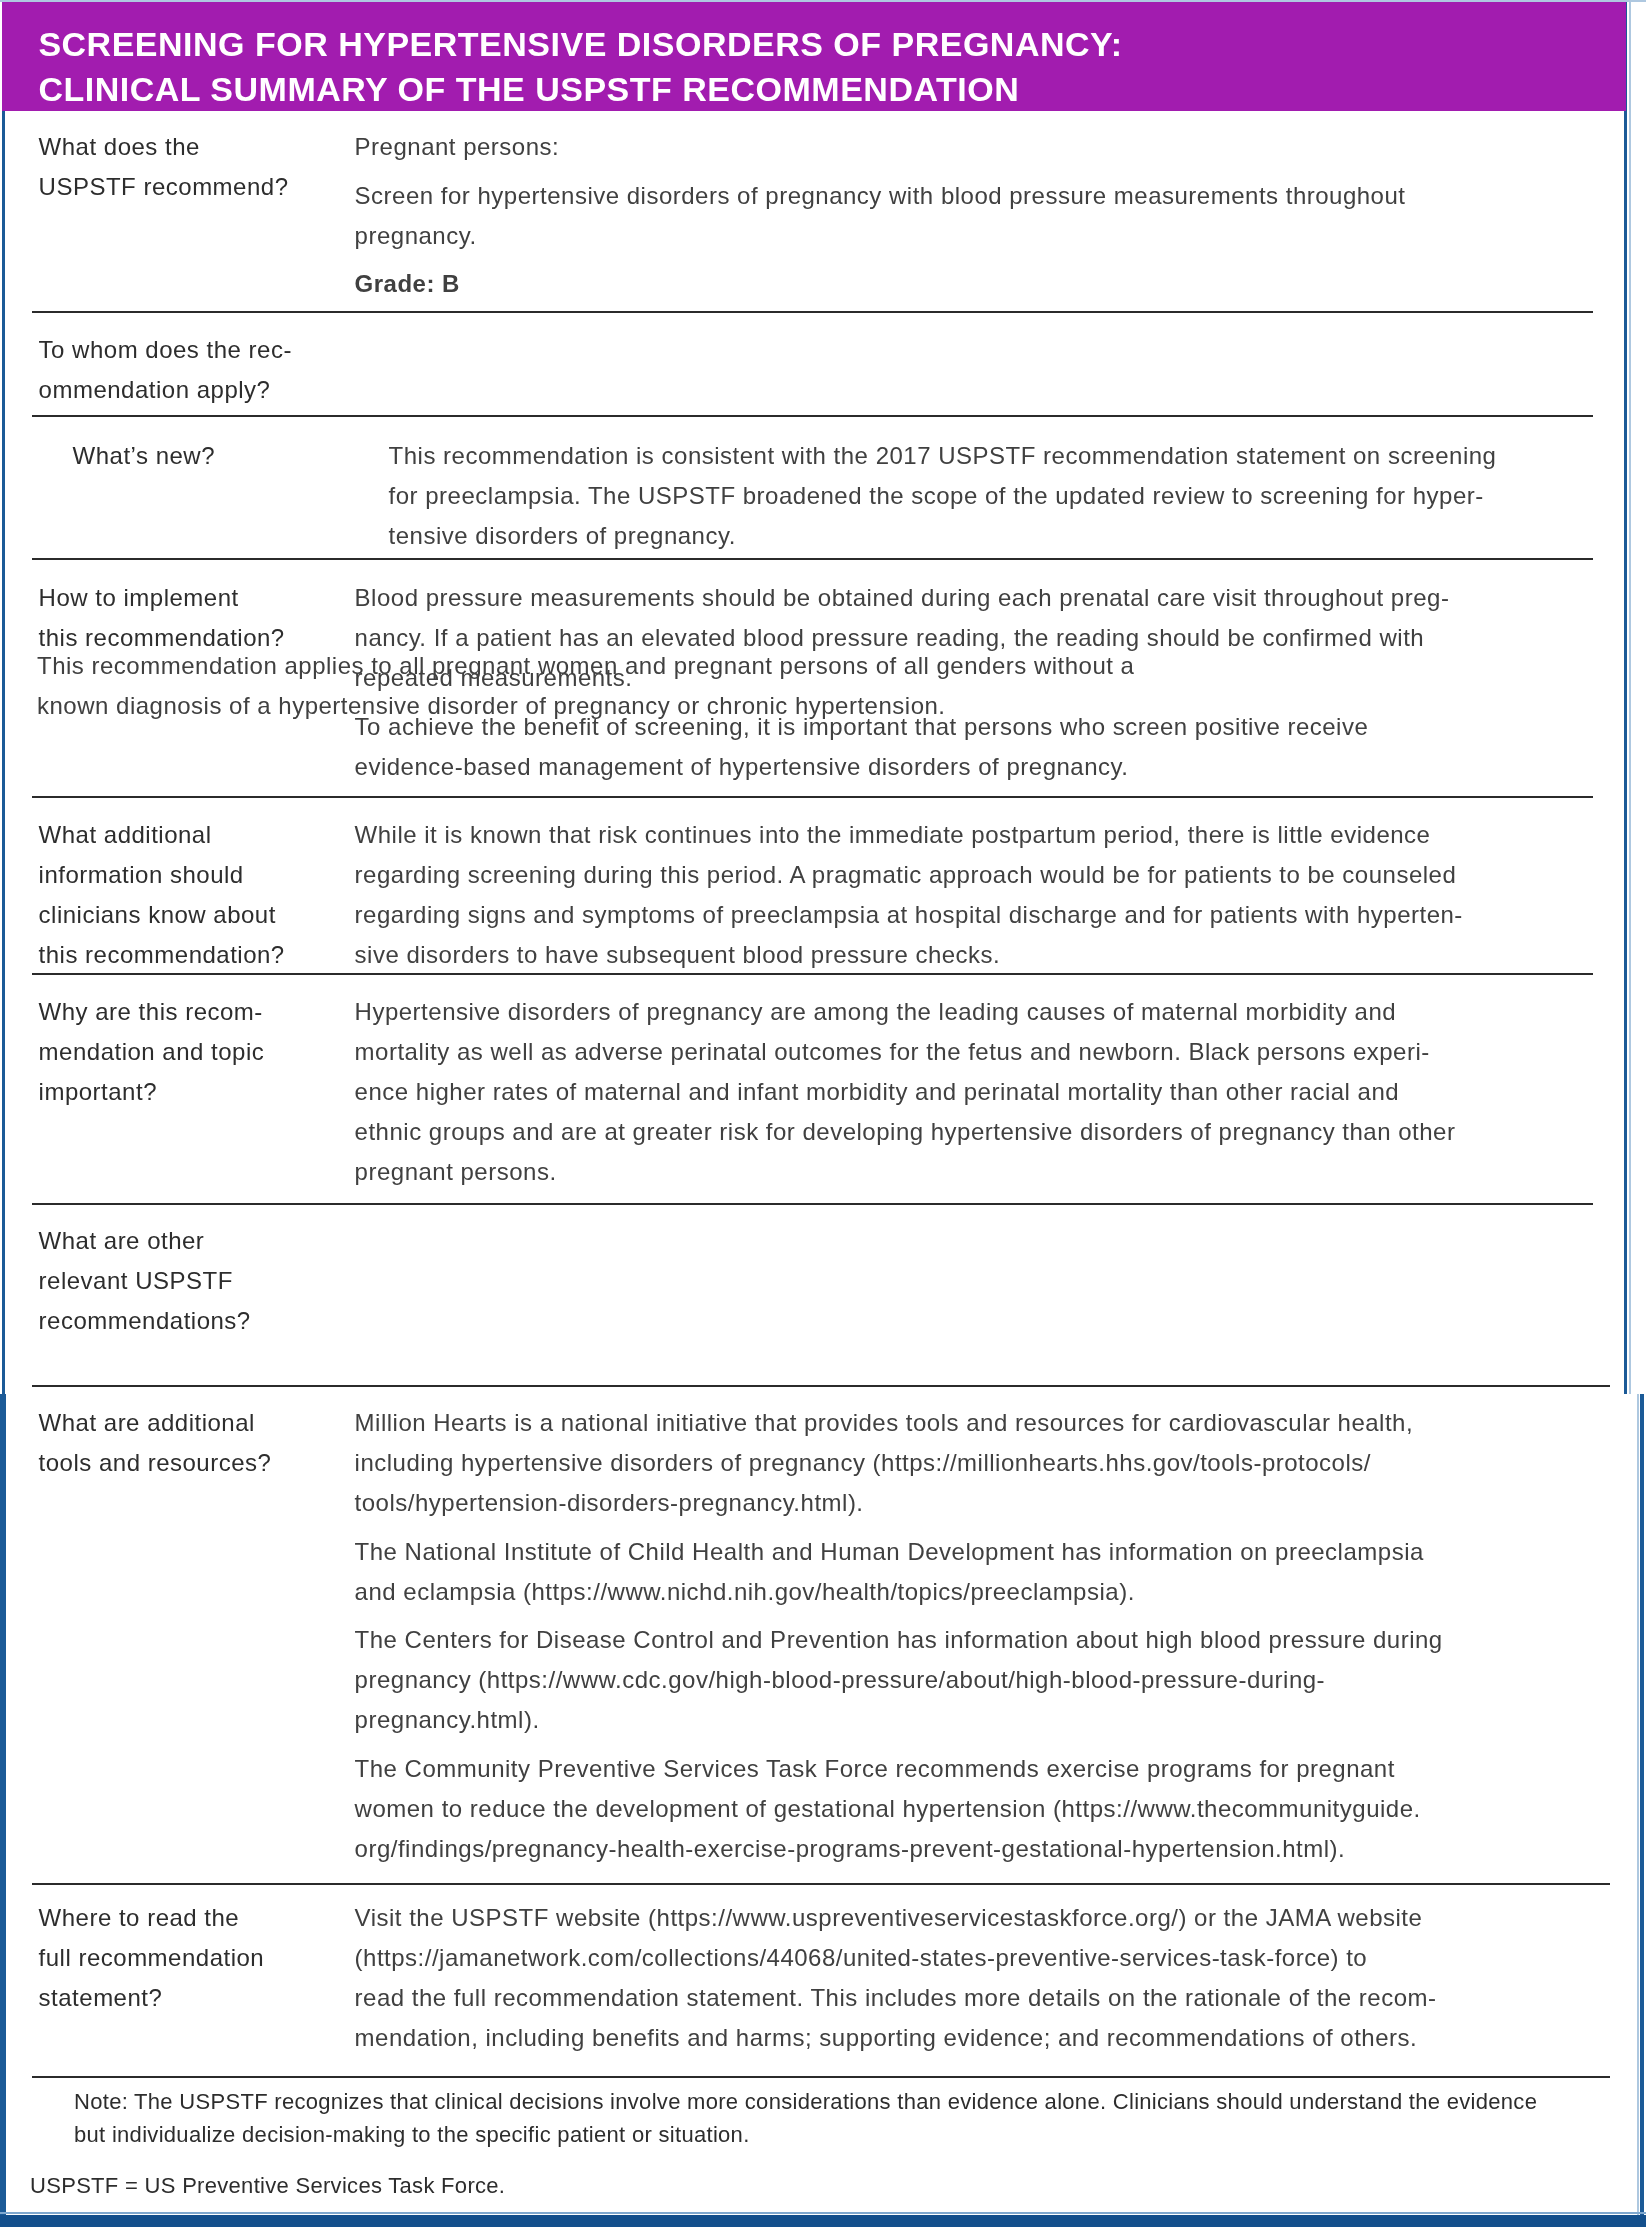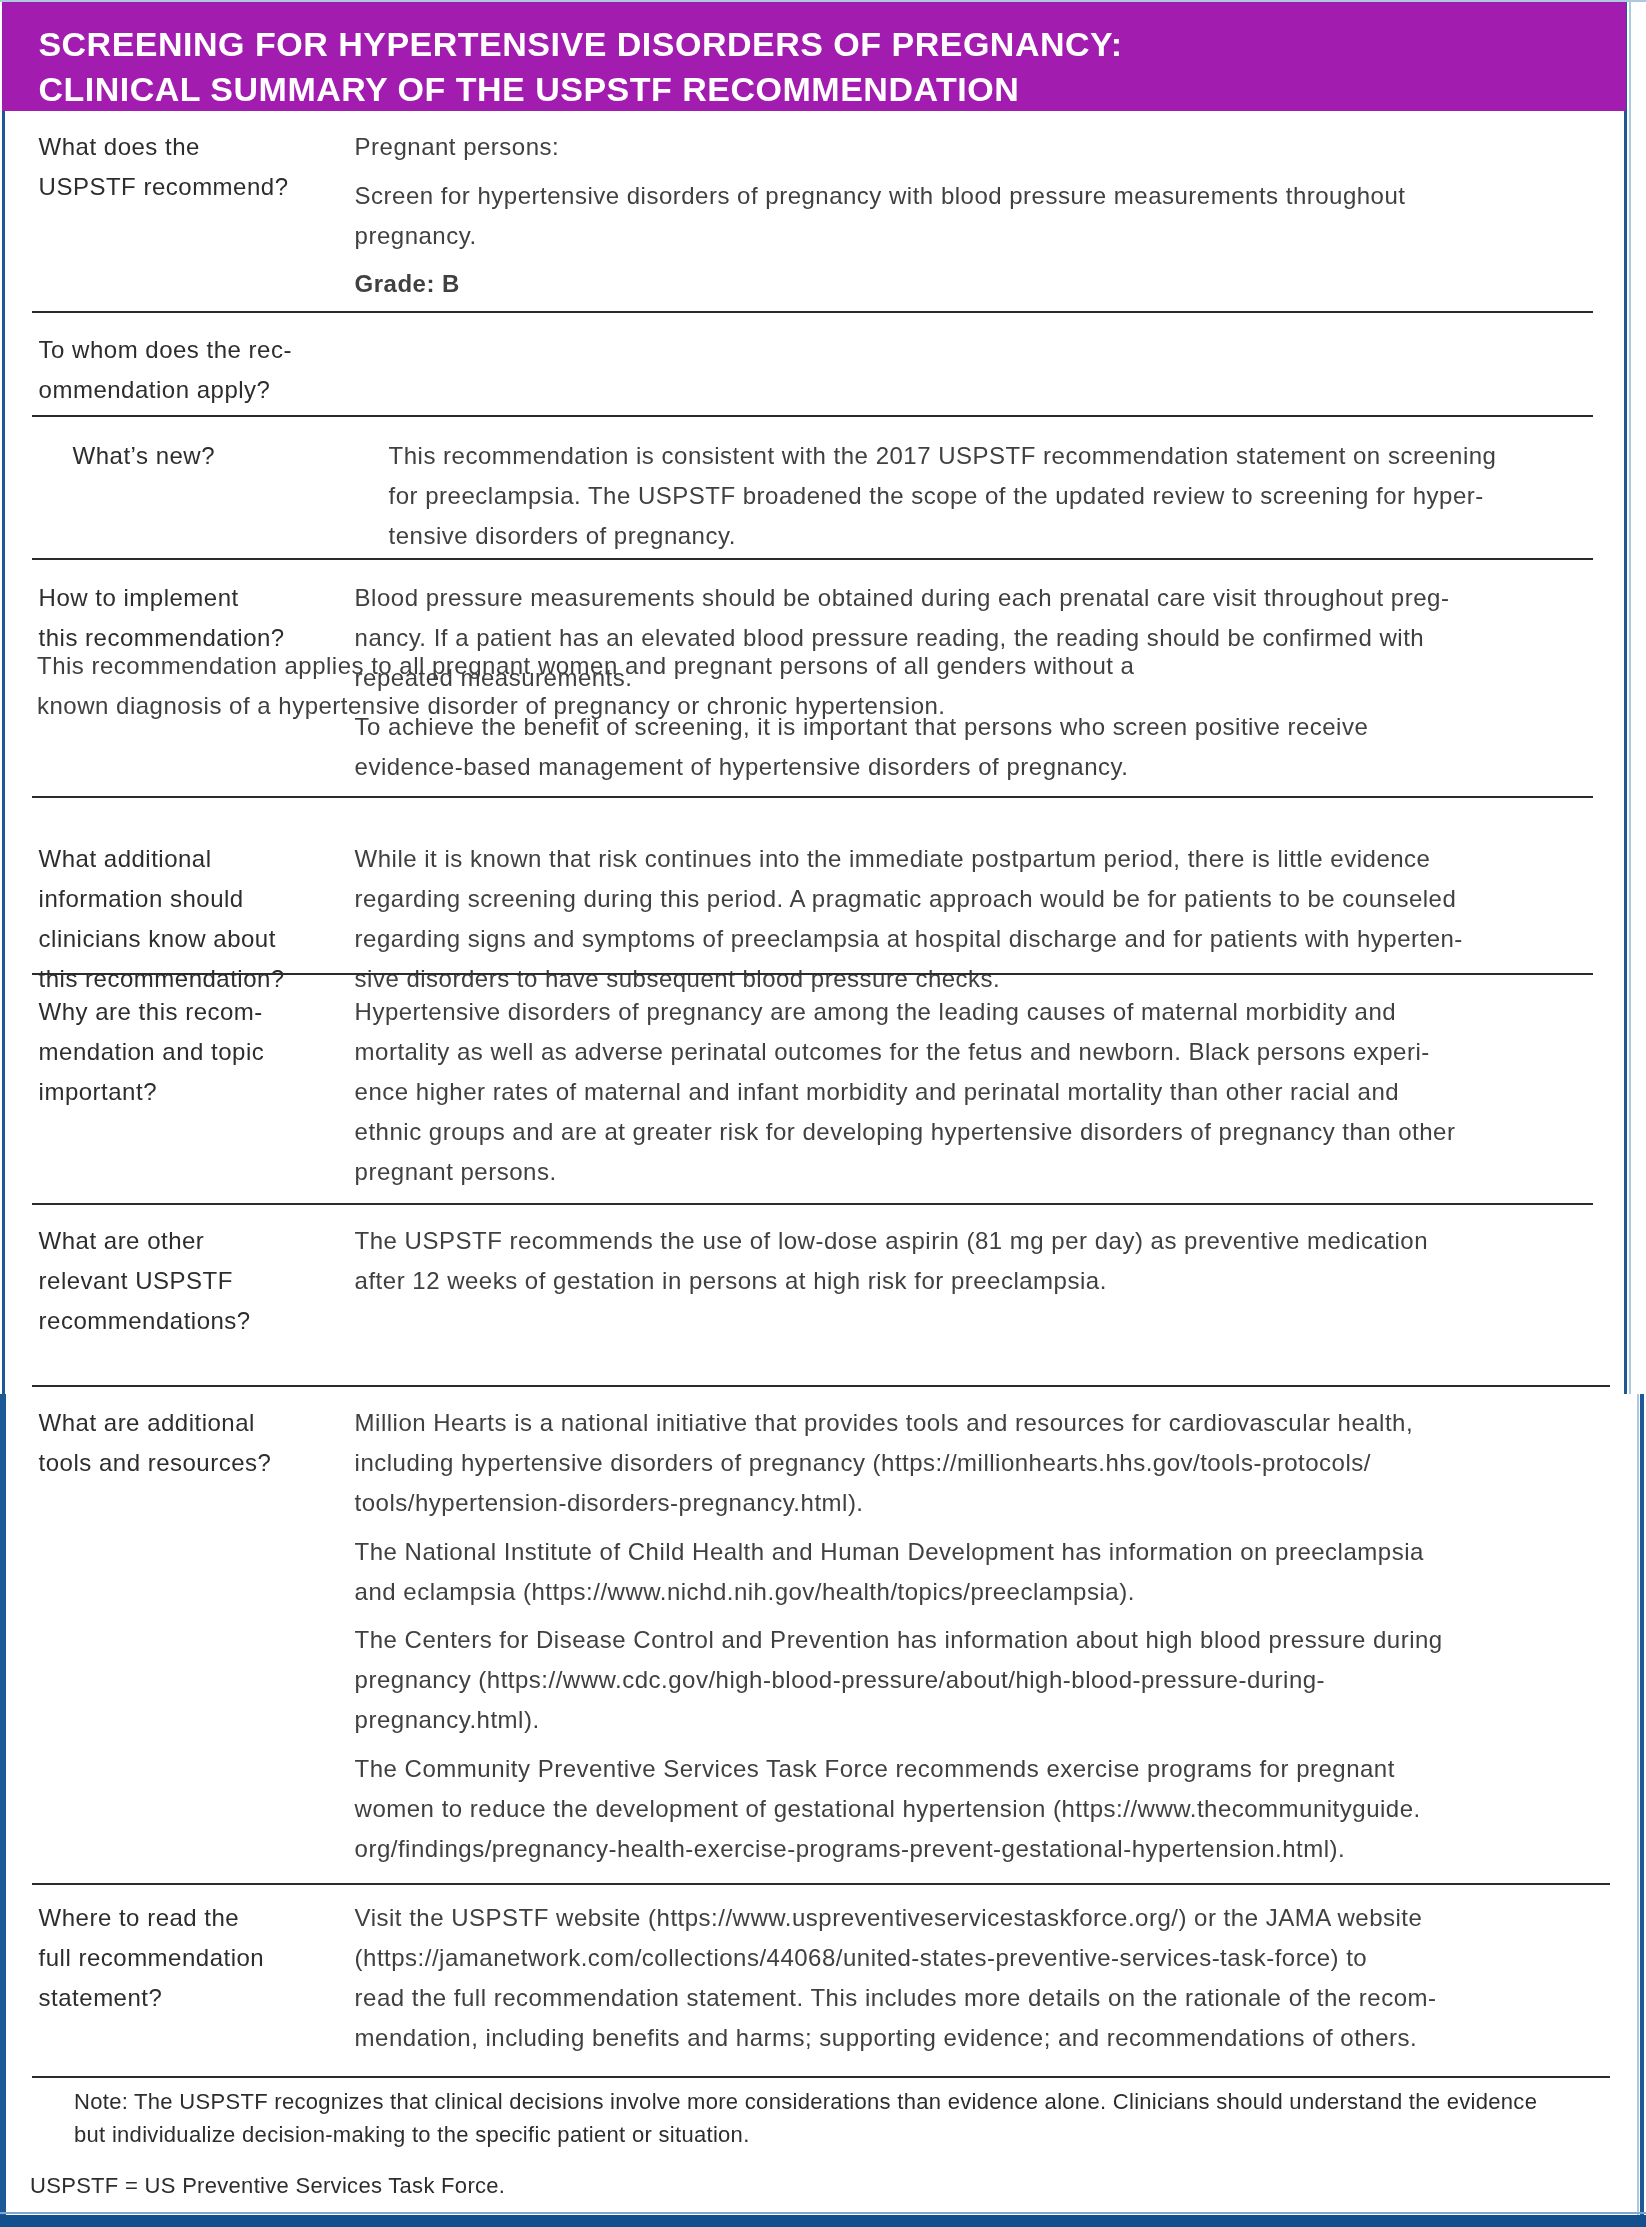--- a/index.html
+++ b/index.html
@@ -32,21 +32,21 @@
         white-space:pre-line;color:#404040;}
   .para:last-child{margin-bottom:0;}
   .grade{font-weight:bold;}
   
   .rule{position:absolute;left:32px;height:2.4px;background:#2b2b2b;}
   .w1{width:1561px;} .w2{width:1578px;}
   .r1{top:311px;} .r2{top:415px;} .r3{top:558px;} .r4{top:796px;} .r5{top:973px;}
   .r6{top:1203px;} .r7{top:1385px;} .r8{top:1883px;} .r9{top:2076px;}
   
   .row0{top:127px;} .row1{top:330px;flex-direction:column;} .row2{top:436px;margin-left:34px;} .row3{top:578px;}
-  .row4{top:815px;margin-top:24px;} .row5{top:992px;} .row6{top:1221px;} .row7{top:1403px;}
+  .row4{top:815px;} .row5{top:992px;} .row6{top:1221px;} .row7{top:1403px;}
   .row8{top:1898px;}
   
   .note{position:absolute;left:30px;top:2085px;width:1584px;font-size:22px;line-height:33px;
         letter-spacing:0.3px;white-space:pre-line;color:#2d2d2d;margin-left:44px;}
   .abbr{position:absolute;left:30px;top:2169px;font-size:22px;line-height:33px;
         letter-spacing:0.3px;color:#2d2d2d;}
 </style>
 </head>
 <body>
 
@@ -137,24 +137,20 @@
 ethnic groups and are at greater risk for developing hypertensive disorders of pregnancy than other
 pregnant persons.</p>
     </div>
   </div>
   <div class="rule w1 r6"></div>
 
   <div class="row row6">
     <div class="q">What are other
 relevant USPSTF
 recommendations?</div>
-    <div class="a">
-      <p class="para">The USPSTF recommends the use of low-dose aspirin (81 mg per day) as preventive medication
-after 12 weeks of gestation in persons at high risk for preeclampsia.</p>
-    </div>
   </div>
   <div class="rule w2 r7"></div>
 
   <div class="row row7">
     <div class="q">What are additional
 tools and resources?</div>
     <div class="a">
       <p class="para">Million Hearts is a national initiative that provides tools and resources for cardiovascular health,
 including hypertensive disorders of pregnancy (https://millionhearts.hhs.gov/tools-protocols/
 tools/hypertension-disorders-pregnancy.html).</p>

